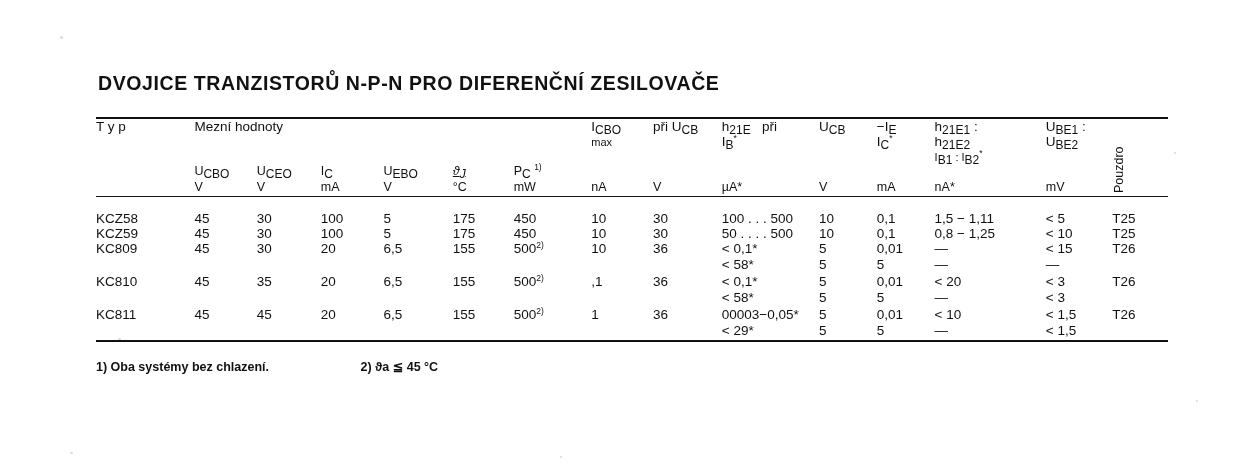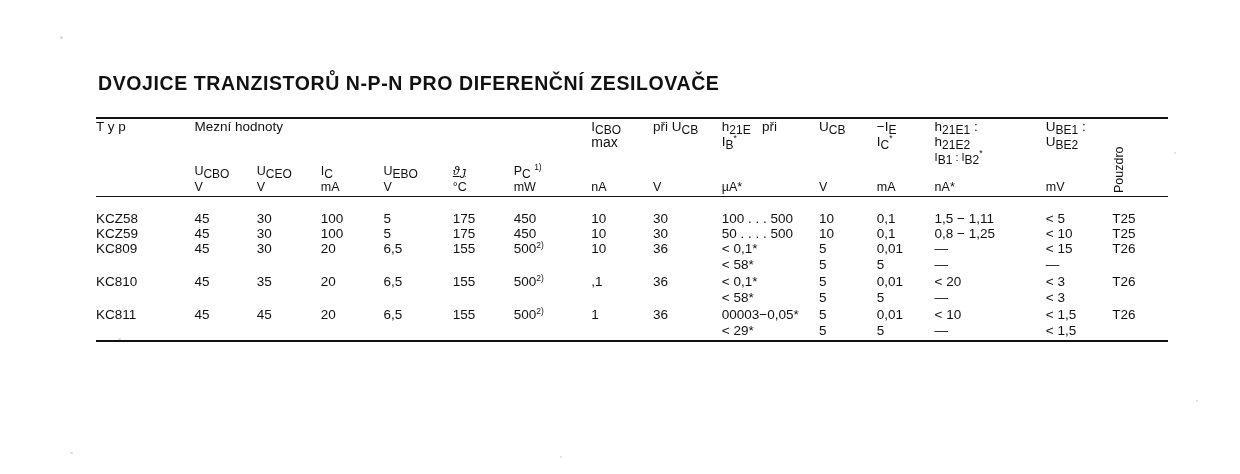--- a/index.html
+++ b/index.html
@@ -163,21 +163,21 @@
         <col class="c-ie">
       <col class="c-h21e1">
         <col class="c-ube">
         <col class="c-pouz">
     </colgroup>
 
     <thead>
       <tr class="hdr-top-row rule-top">
         <td>T y p</td>
         <td colspan="6" class="grp-label">Mezní hodnoty</td>
-        <td>I<sub>CBO</sub><br><span style="font-size:14px;">max</span></td>
+        <td>I<sub>CBO</sub><br><span style="font-size:11px;">max</span></td>
         <td>při U<sub>CB</sub></td>
         <td>h<sub>21E</sub> &nbsp;&nbsp;při<br>I<sub>B</sub><sup>*</sup></td>
         <td>U<sub>CB</sub></td>
         <td>−I<sub>E</sub><br>I<sub>C</sub><sup>*</sup></td>
         <td>h<sub>21E1</sub> :<br>h<sub>21E2</sub><br><span style="font-size:11px;">I<sub>B1</sub> : I<sub>B2</sub><sup>*</sup></span></td>
         <td>U<sub>BE1</sub> :<br>U<sub>BE2</sub></td>
         <td rowspan="2"><span class="rot">Pouzdro</span></td>
       </tr>
       <tr class="hdr-sub-row">
         <td></td>
@@ -342,14 +342,18 @@
         <td>&lt; 1,5</td>
         <td></td>
       </tr>
 
       <tr>
         <td colspan="15" class="rule-bottom" style="height:10px;"></td>
       </tr>
     </tbody>
   </table>
 
+  <div class="footnotes">
+    <span>1) Oba systémy bez chlazení.</span>
+    <span class="fn2">2) ϑa ≦ 45 °C</span>
+  </div>
 
 </div>
 
 </body></html>

